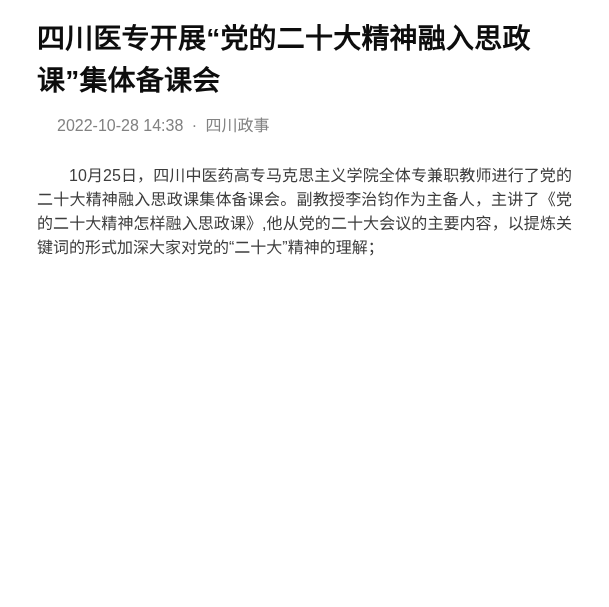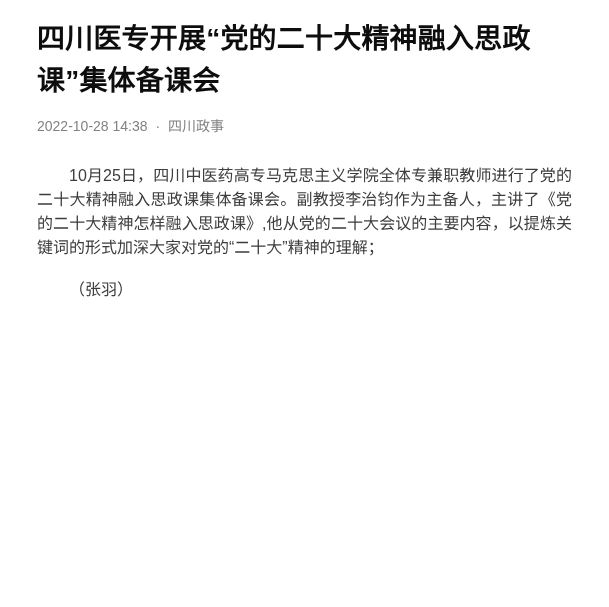--- a/index.html
+++ b/index.html
@@ -17,24 +17,25 @@
   .article-title {
     margin: 0;
     font-size: 28px;
     line-height: 42px;
     font-weight: 700;
     color: #0d0d0d;
     letter-spacing: 0.2px;
   }
   .article-meta {
     margin-top: 14px;
-    font-size: 14px;
+    font-size: 16px;
     line-height: 20px;
     color: #828282;
     white-space: nowrap;
+    margin-left: 20px;
   }
   .article-meta span { display: inline; }
   .meta-sep { margin: 0 4px; }
   .article-body {
     margin-top: 28px;
   }
   .article-body p {
     margin: 16px 0 18px 0;
     font-size: 16px;
     line-height: 24px;
@@ -51,16 +52,15 @@
   <h1 class="article-title">四川医专开展“党的二十大精神融入思政课”集体备课会</h1>
 
   <div class="article-meta">
     <span>2022-10-28 14:38</span>
     <span class="meta-sep">·</span>
     <span>四川政事</span>
   </div>
 
   <div class="article-body">
     <p>10月25日，四川中医药高专马克思主义学院全体专兼职教师进行了党的二十大精神融入思政课集体备课会。副教授李治钧作为主备人，主讲了《党的二十大精神怎样融入思政课》,他从党的二十大会议的主要内容，以提炼关键词的形式加深大家对党的“二十大”精神的理解；</p>
-    <p>（张羽）</p>
   </div>
 
 </div>
 
 </body></html>

